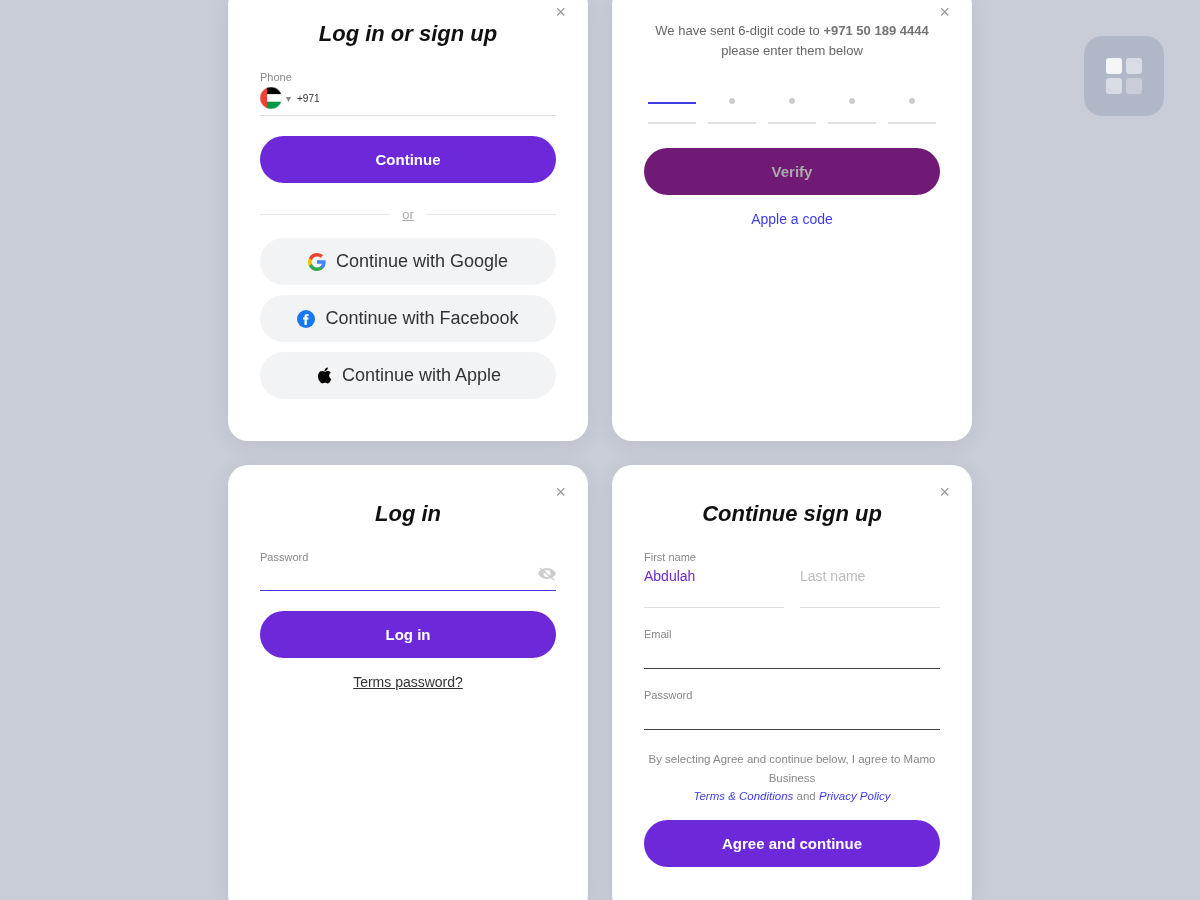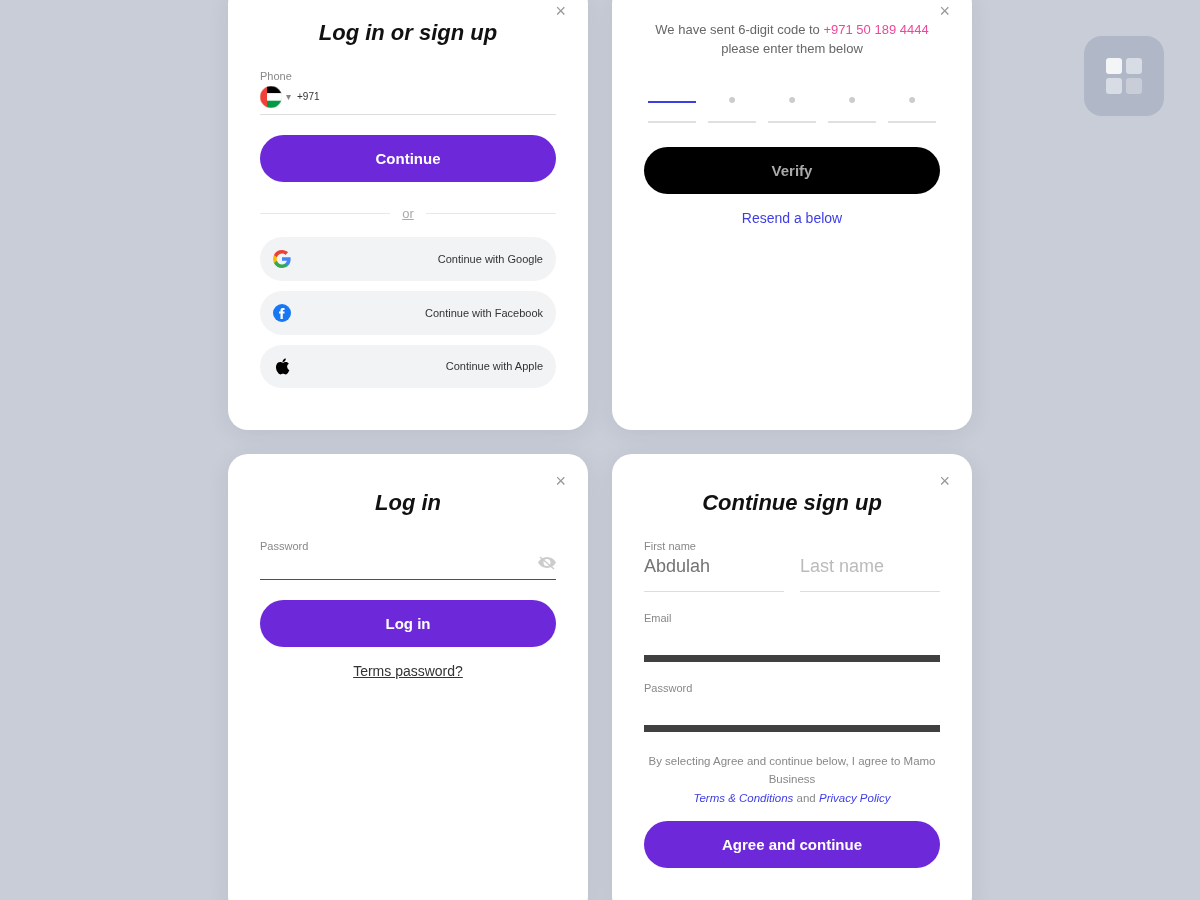--- a/index.html
+++ b/index.html
@@ -114,41 +114,41 @@
       height: 1px;
       background: #e8e8e8;
     }
     
     .btn-social {
       width: 100%;
       background: #f2f3f5;
       border: none;
       border-radius: 50px;
       padding: 13px;
-      font-size: 11px;
+      font-size: 18px;
       font-weight: 500;
       color: #333;
       cursor: pointer;
       display: flex;
       align-items: center;
-      justify-content: space-between;
+      justify-content: center;
       gap: 10px;
       margin-bottom: 10px;
     }
     
     .verify-subtitle {
       text-align: center;
       font-size: 13px;
       color: #666;
       margin-bottom: 28px;
       line-height: 1.5;
     }
     .verify-subtitle strong {
-      font-weight: 400;
-      color: #ec4899;
+      font-weight: 700;
+      color: #737373;
       margin-top: 8px;
     }
     .otp-row {
       display: flex;
       justify-content: center;
       gap: 12px;
       margin-bottom: 24px;
     }
     .otp-dot {
       width: 48px;
@@ -156,21 +156,21 @@
       border-bottom: 2px solid #e0e0e0;
       padding-bottom: 8px;
       display: flex;
       align-items: center;
       justify-content: center;
       font-size: 22px;
       color: #ccc;
     }
     .btn-verify {
       width: 100%;
-      background: #000000;
+      background: #701a75;
       color: #aaa;
       border: none;
       border-radius: 50px;
       padding: 15px;
       font-size: 15px;
       font-weight: 600;
       cursor: not-allowed;
       margin-bottom: 16px;
     }
     .resend-link {
@@ -216,39 +216,39 @@
     }
     
     .name-row {
       display: flex;
       gap: 16px;
       margin-bottom: 20px;
     }
     .form-field {
       flex: 1;
       border-bottom: 1px solid #ddd;
-      padding-bottom: 14px;
+      padding-bottom: 22px;
     }
     .form-field-full {
       width: 100%;
-      border-bottom: 7px solid #404040;
+      border-bottom: 1px solid #404040;
       padding-bottom: 6px;
       margin-bottom: 20px;
     }
     .field-label {
       font-size: 11px;
       color: #888;
       margin-bottom: 4px;
       display: block;
     }
     .field-input {
       border: none;
       outline: none;
-      font-size: 18px;
-      color: #737373;
+      font-size: 14px;
+      color: #6d28d9;
       width: 100%;
       background: transparent;
     }
     .field-input::placeholder { color: #bbb; }
     .terms-text {
       text-align: center;
       font-size: 11.5px;
       color: #888;
       line-height: 1.6;
       margin-bottom: 14px;
@@ -363,21 +363,21 @@
     <div class="otp-row">
       <div class="otp-dot">
           <span style="color:#3d3de8;font-size:13px;font-weight:600;border-bottom: 2px solid #3d3de8; width:100%; text-align:center; display:block; padding-bottom:4px;"></span>
         </div>
       <div class="otp-dot">•</div>
       <div class="otp-dot">•</div>
       <div class="otp-dot">•</div>
       <div class="otp-dot">•</div>
     </div>
     <button class="btn-verify">Verify</button>
-    <p class="resend-link">Resend a below</p>
+    <p class="resend-link">Apple a code</p>
   </div>
 
   <div class="card" style="grid-row:2; grid-column:1;">
     <button class="close-btn">×</button>
     <h2 class="card-title">Log in</h2>
     <span class="password-label">Password</span>
     <div class="password-input-row">
       <input type="password" style="border: none; outline: none; font-size: 15px; color: rgb(51, 51, 51); flex: 1 1 0%; background: transparent; width: 100%;">
       <span class="eye-icon">
         <svg width="18" height="14" viewBox="0 0 18 14" fill="none">

